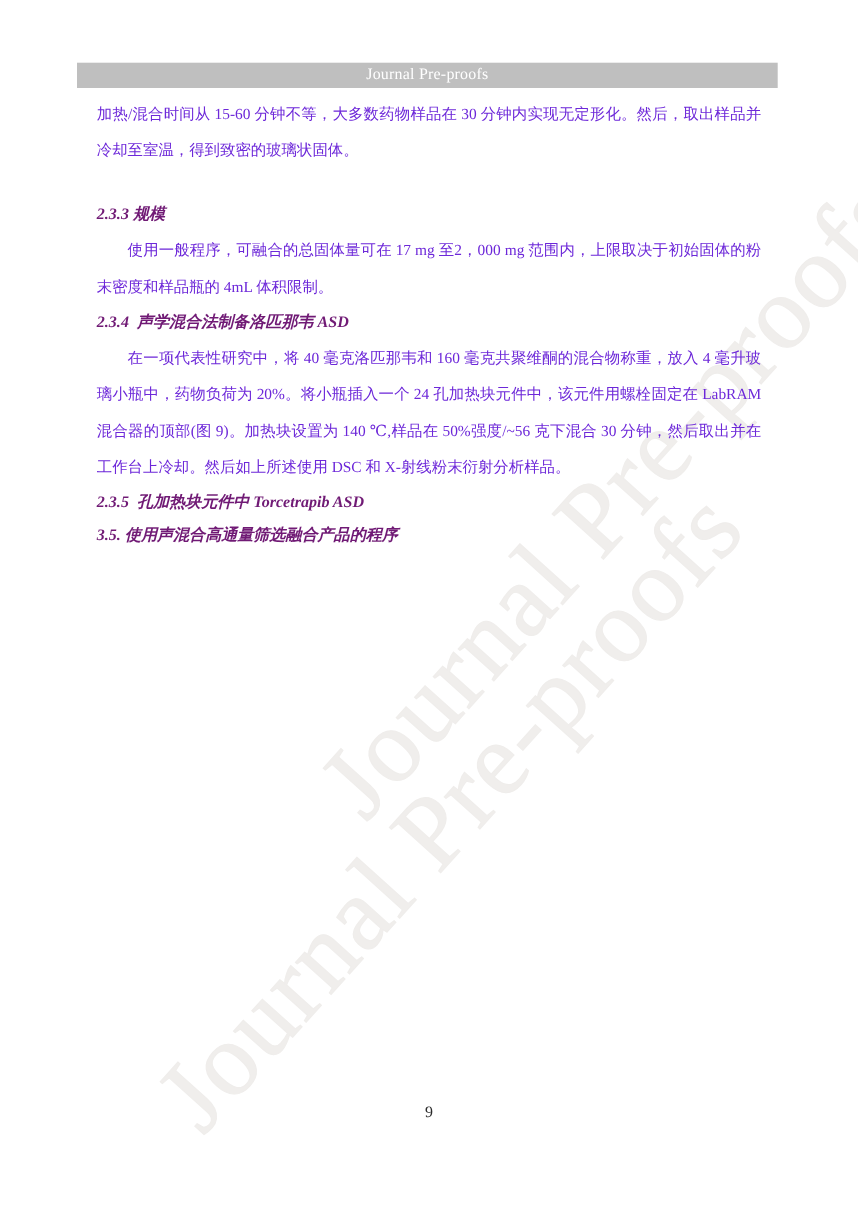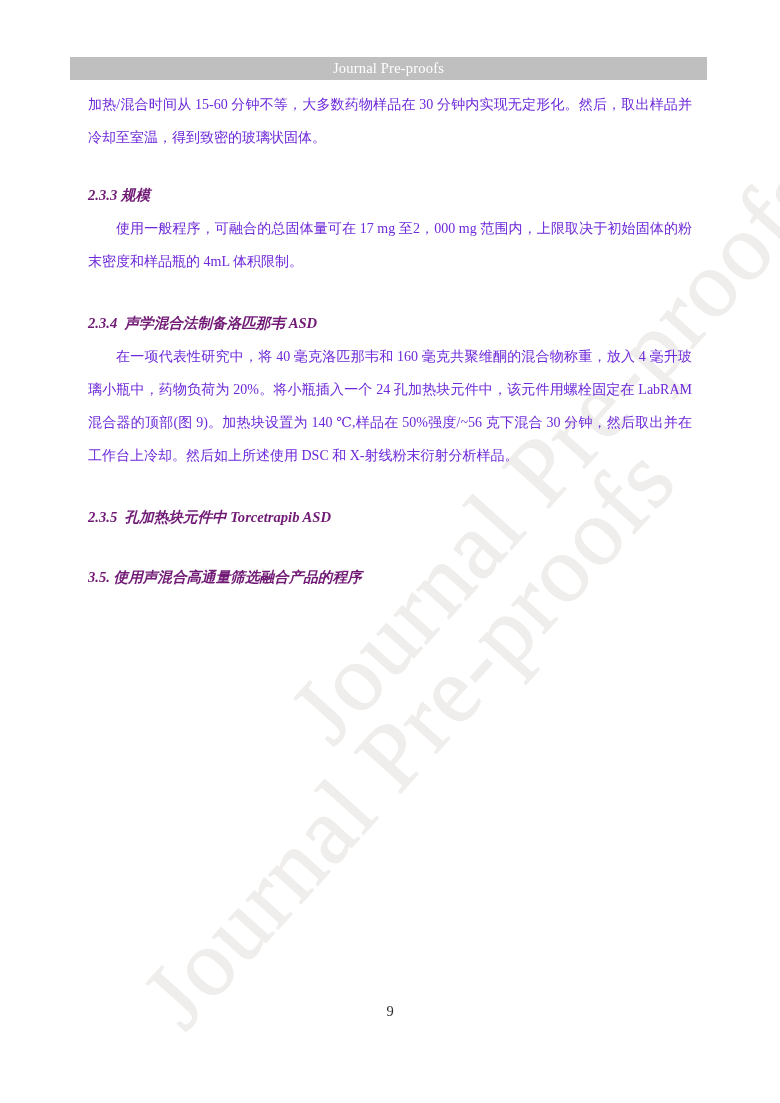--- a/index.html
+++ b/index.html
@@ -87,21 +87,21 @@
     font-size: 14.6px;
     font-style: italic;
     line-height: 30px;
     margin: 0;
     color: #701a75;
     white-space: pre;
   }
 
   .gap-before-heading { margin-top: 26px; }
   .gap-after-heading  { margin-top: 2px; }
-  .gap-section        { margin-top: 30px; }
+  .gap-section        { }
 
   #page-number {
     position: absolute;
     left: 0;
     top: 1003px;
     width: 780px;
     text-align: center;
     font-size: 14.5px;
     color: #2b2b2b;
   }

